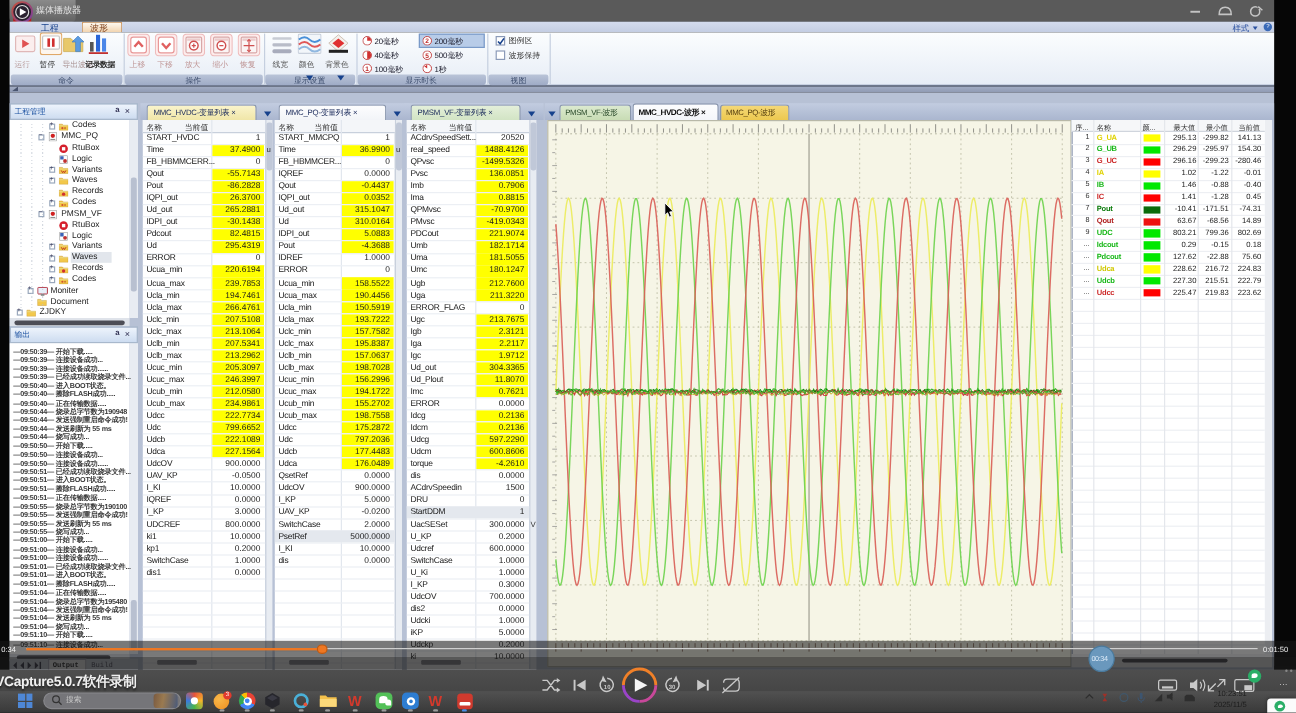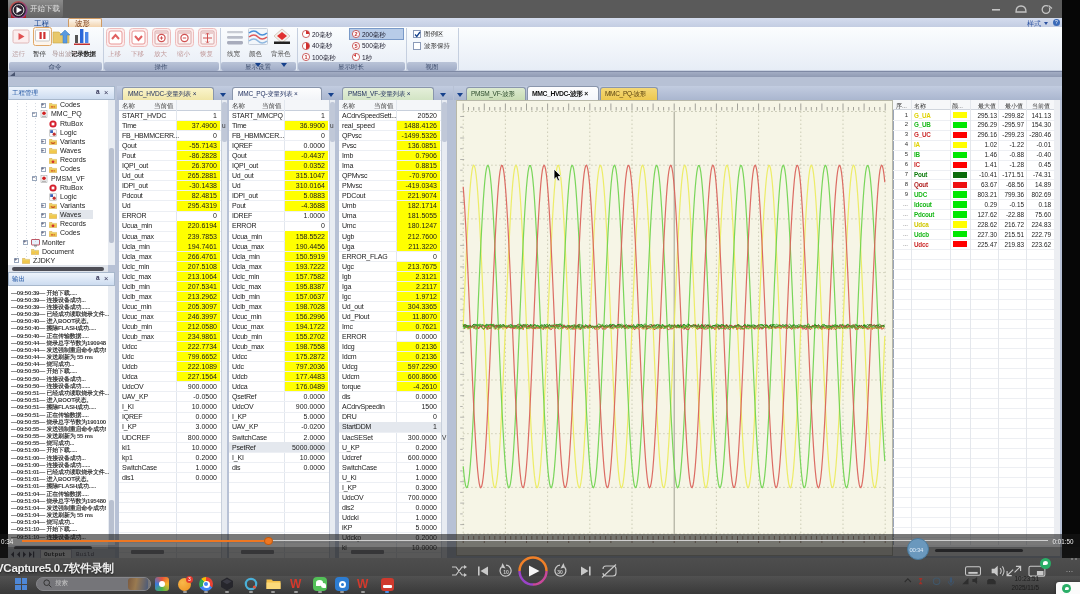--- a/index.html
+++ b/index.html
@@ -9,21 +9,21 @@
       <circle cx="12.5" cy="10" r="8.2" fill="none" stroke="url(#lg1)" stroke-width="1.6"></circle>
       <defs>
         <linearGradient id="lg1" x1="0" y1="0" x2="1" y2="1">
           <stop offset="0" stop-color="#c5503a"></stop>
           <stop offset="1" stop-color="#7a3fa0"></stop>
         </linearGradient>
       </defs>
       <circle cx="12.5" cy="10" r="5.4" fill="none" stroke="#ddd" stroke-width="1"></circle>
       <path d="M10.5 6.8 L16 10 L10.5 13.2 Z" fill="#fff"></path>
     </svg>
-    <div style="position:absolute;left:30px;top:4px;font-size:7.5px;color:#e0e0e0;white-space:nowrap;">开始下载</div>
+    <div style="position:absolute;left:30px;top:4px;font-size:7.5px;color:#e0e0e0;white-space:nowrap;">媒体播放器</div>
     <svg style="position:absolute;left:990px;top:4px" width="70" height="11" viewBox="0 0 70 11">
       <rect x="2" y="5" width="8" height="1.6" fill="#c4c4c4"></rect>
       <path d="M26 8 Q26 2 31 2 Q36 2 36 8 Z" fill="none" stroke="#c4c4c4" stroke-width="1.3"></path>
       <circle cx="56" cy="5.5" r="3.8" fill="none" stroke="#c4c4c4" stroke-width="1.3"></circle>
       <rect x="58" y="0.5" width="4" height="3" fill="#5a5a5a"></rect>
       <path d="M58.5 1.5 L62 4.5" stroke="#c4c4c4" stroke-width="1.2"></path>
     </svg>
     <svg style="position:absolute;left:1066px;top:3px" width="10" height="10" viewBox="0 0 10 10">
       <path d="M1.5 1.5 L8.5 8.5 M8.5 1.5 L1.5 8.5" stroke="#e0e0e0" stroke-width="1.4"></path>
     </svg>

